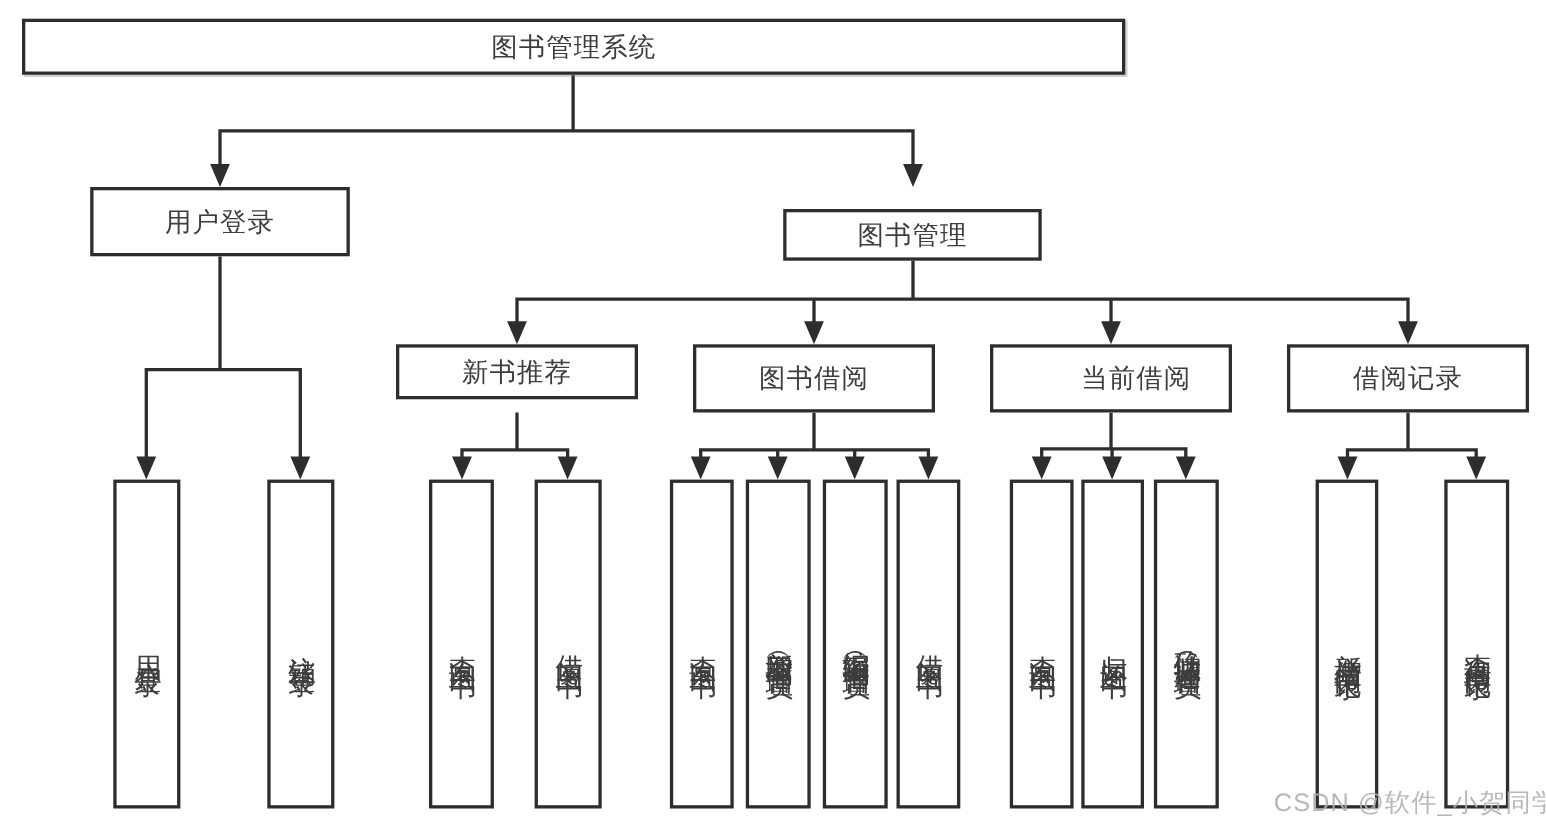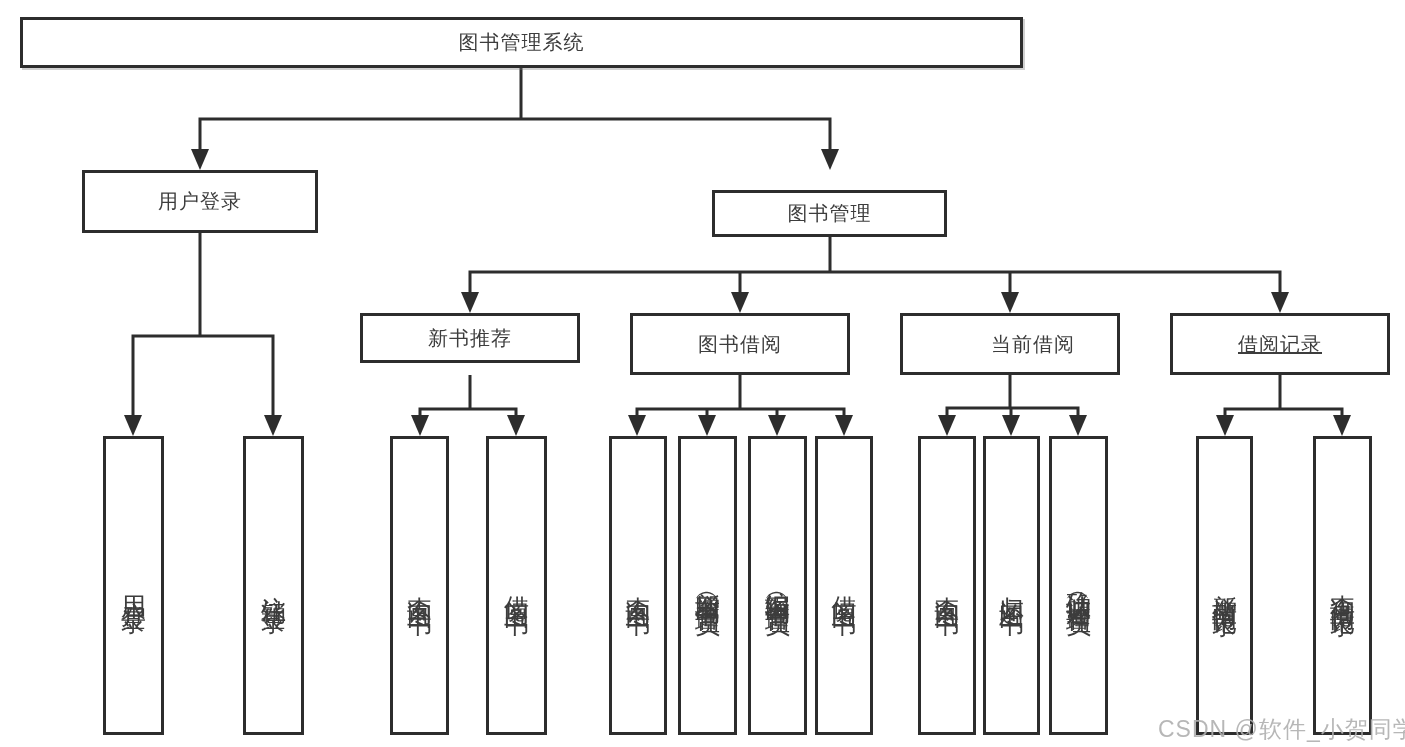--- a/index.html
+++ b/index.html
@@ -13,21 +13,21 @@
   #wires{position:absolute;left:0;top:0;z-index:1;}
   .node{
     position:absolute;
     box-sizing:border-box;
     background:#ffffff;
     border:3px solid #2d2d2d;
     color:#3d3d3d;
     display:flex;align-items:center;justify-content:center;
     z-index:2;
   }
-  .hnode{font-size:20px;letter-spacing:1px;}
+  .hnode{font-size:24px;letter-spacing:1px;}
   .root{box-shadow:2px 2px 0 rgba(120,120,120,.35);}
   .leaf{width:60px;top:436px;height:299px;}
   .leaf .vtext{
     writing-mode:vertical-rl;
     text-orientation:mixed;
     font-size:25px;
     letter-spacing:5px;
     line-height:1;
     white-space:nowrap;
   }
@@ -99,21 +99,21 @@
 
   <div class="node hnode" style="left:360px;top:313px;width:220px;height:50px;">
     <span>新书推荐</span>
   </div>
   <div class="node hnode" style="left:630px;top:313px;width:220px;height:62px;">
     <span>图书借阅</span>
   </div>
   <div class="node hnode" style="left:900px;top:313px;width:220px;height:62px;padding-left:46px;">
     <span>当前借阅</span>
   </div>
-  <div class="node hnode" style="left:1170px;top:313px;width:220px;height:62px;text-decoration:underline;">
+  <div class="node hnode" style="left:1170px;top:313px;width:220px;height:62px;">
     <span>借阅记录</span>
   </div>
 
   <div class="node leaf" style="left:103px;width:61px;">
     <span class="vtext">用户登录</span>
   </div>
   <div class="node leaf" style="left:243px;width:61px;">
     <span class="vtext">注销登录</span>
   </div>
 

